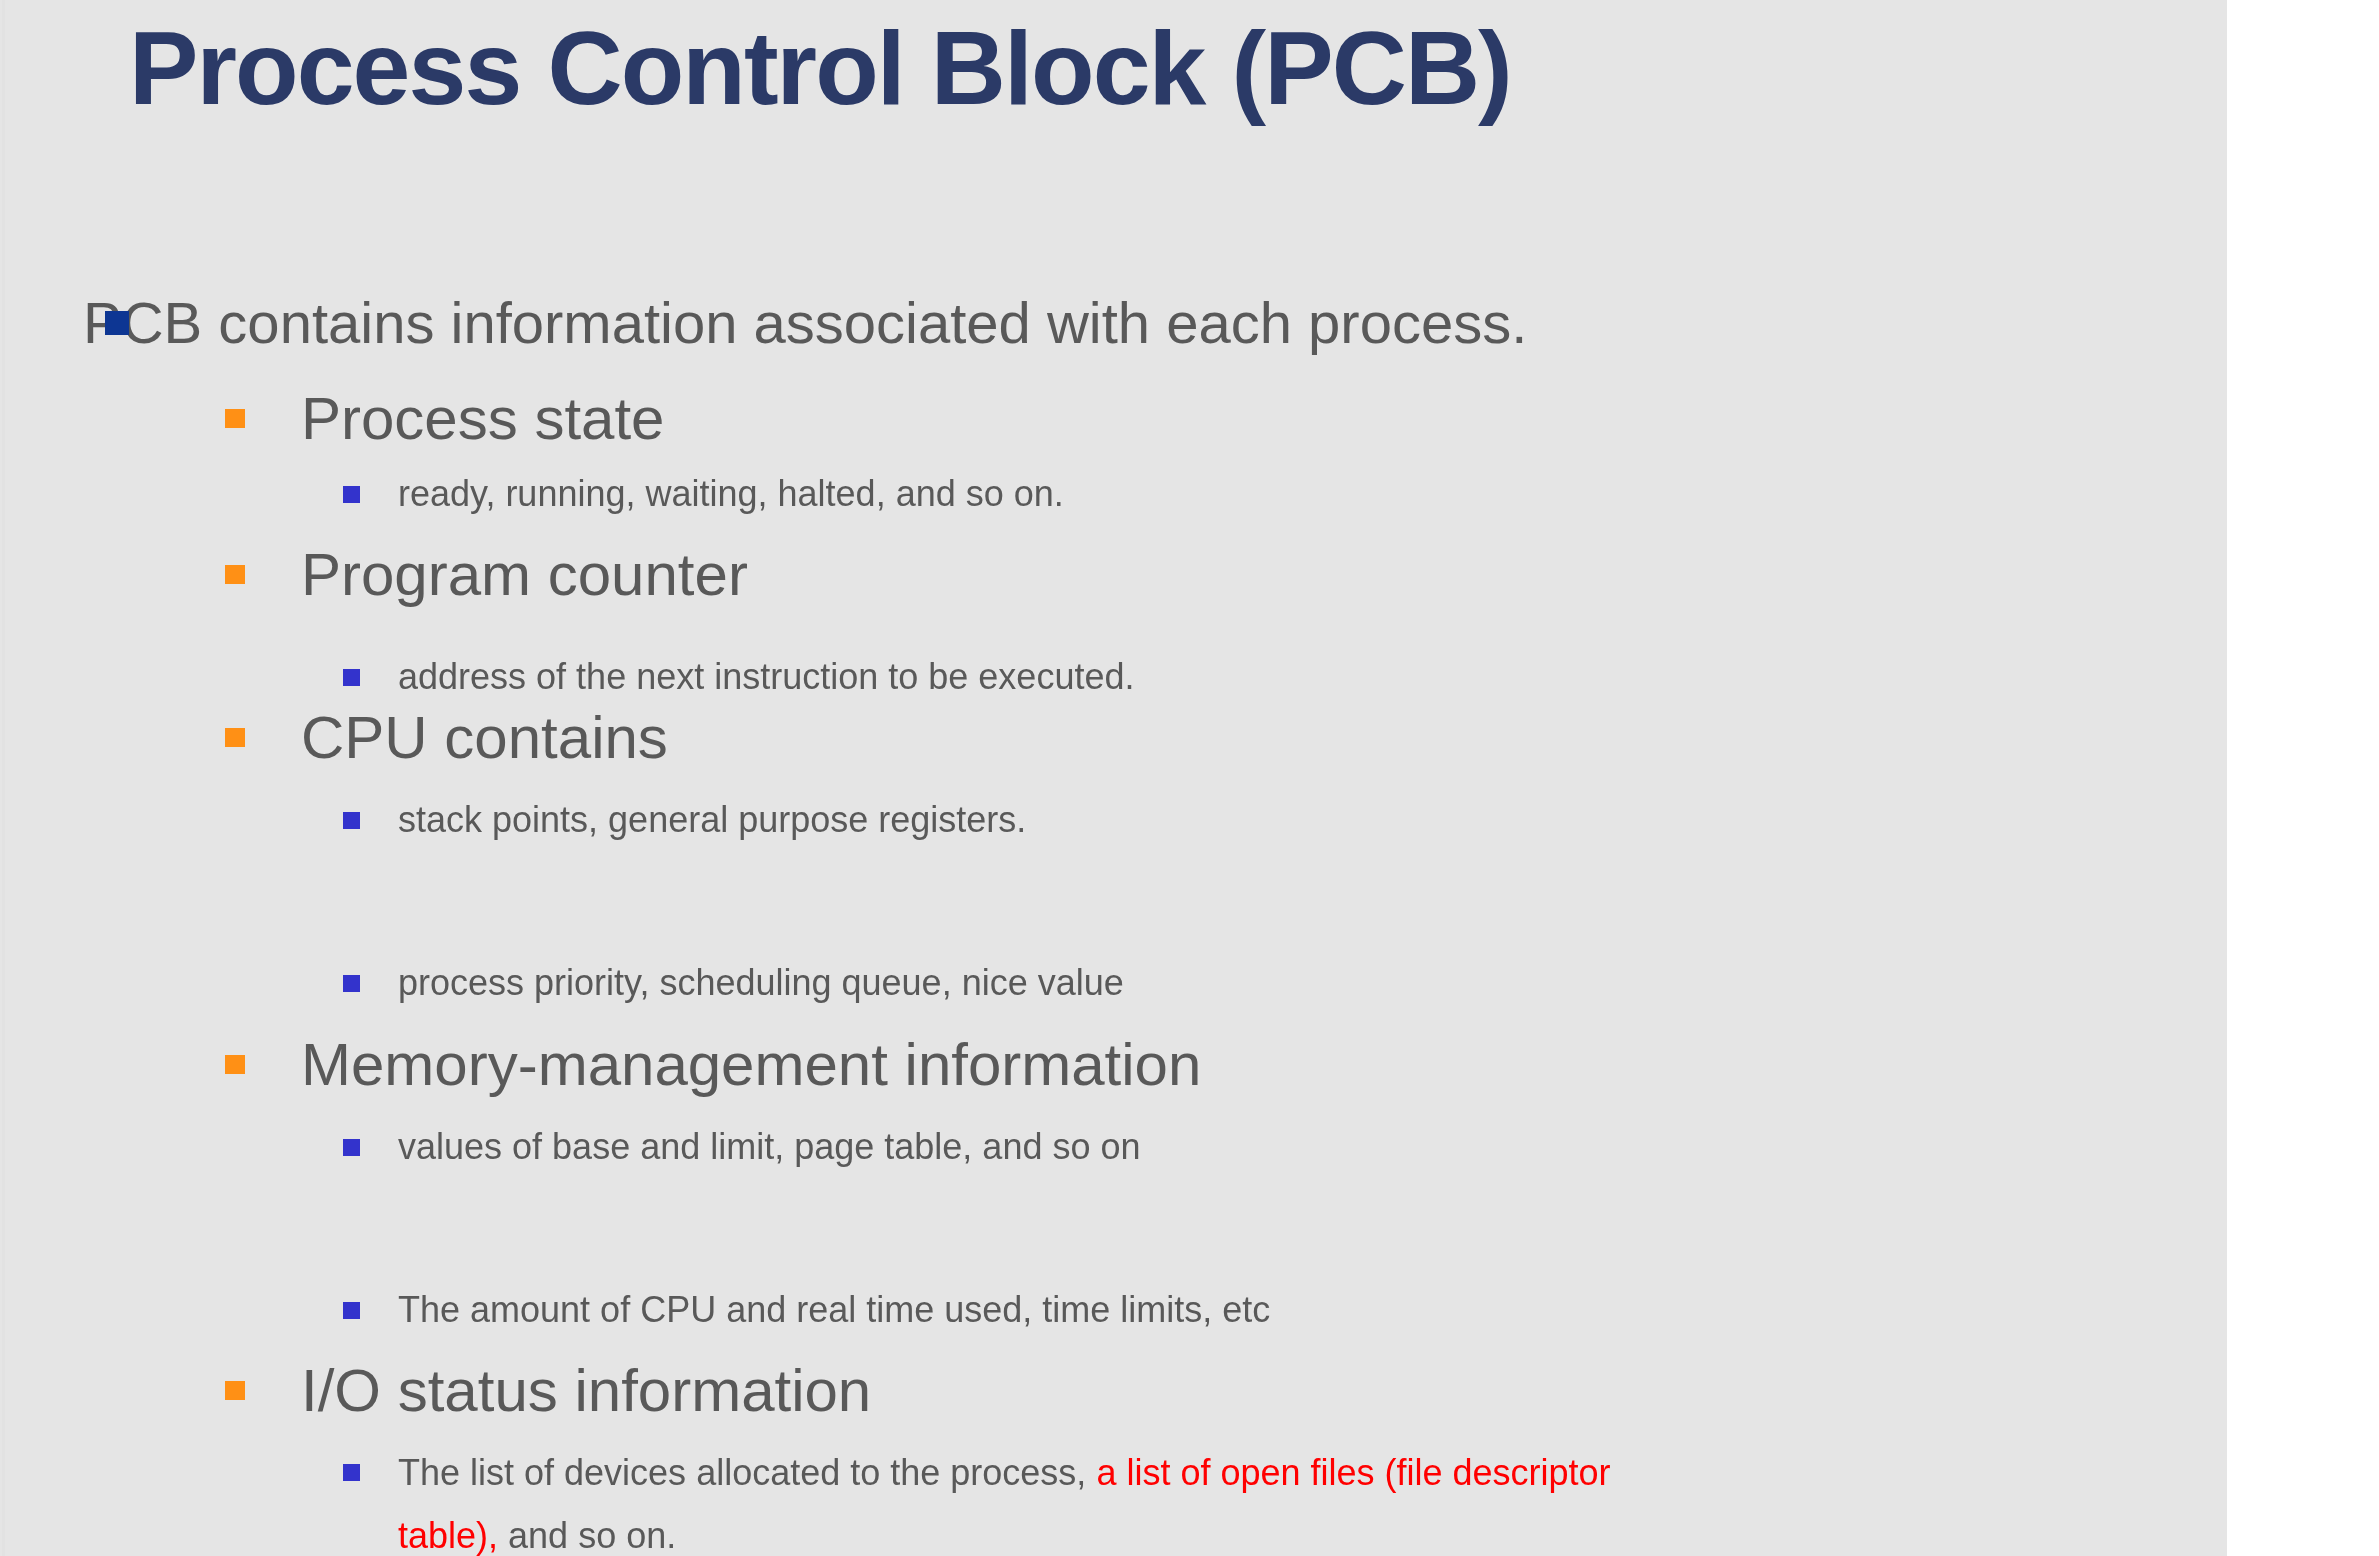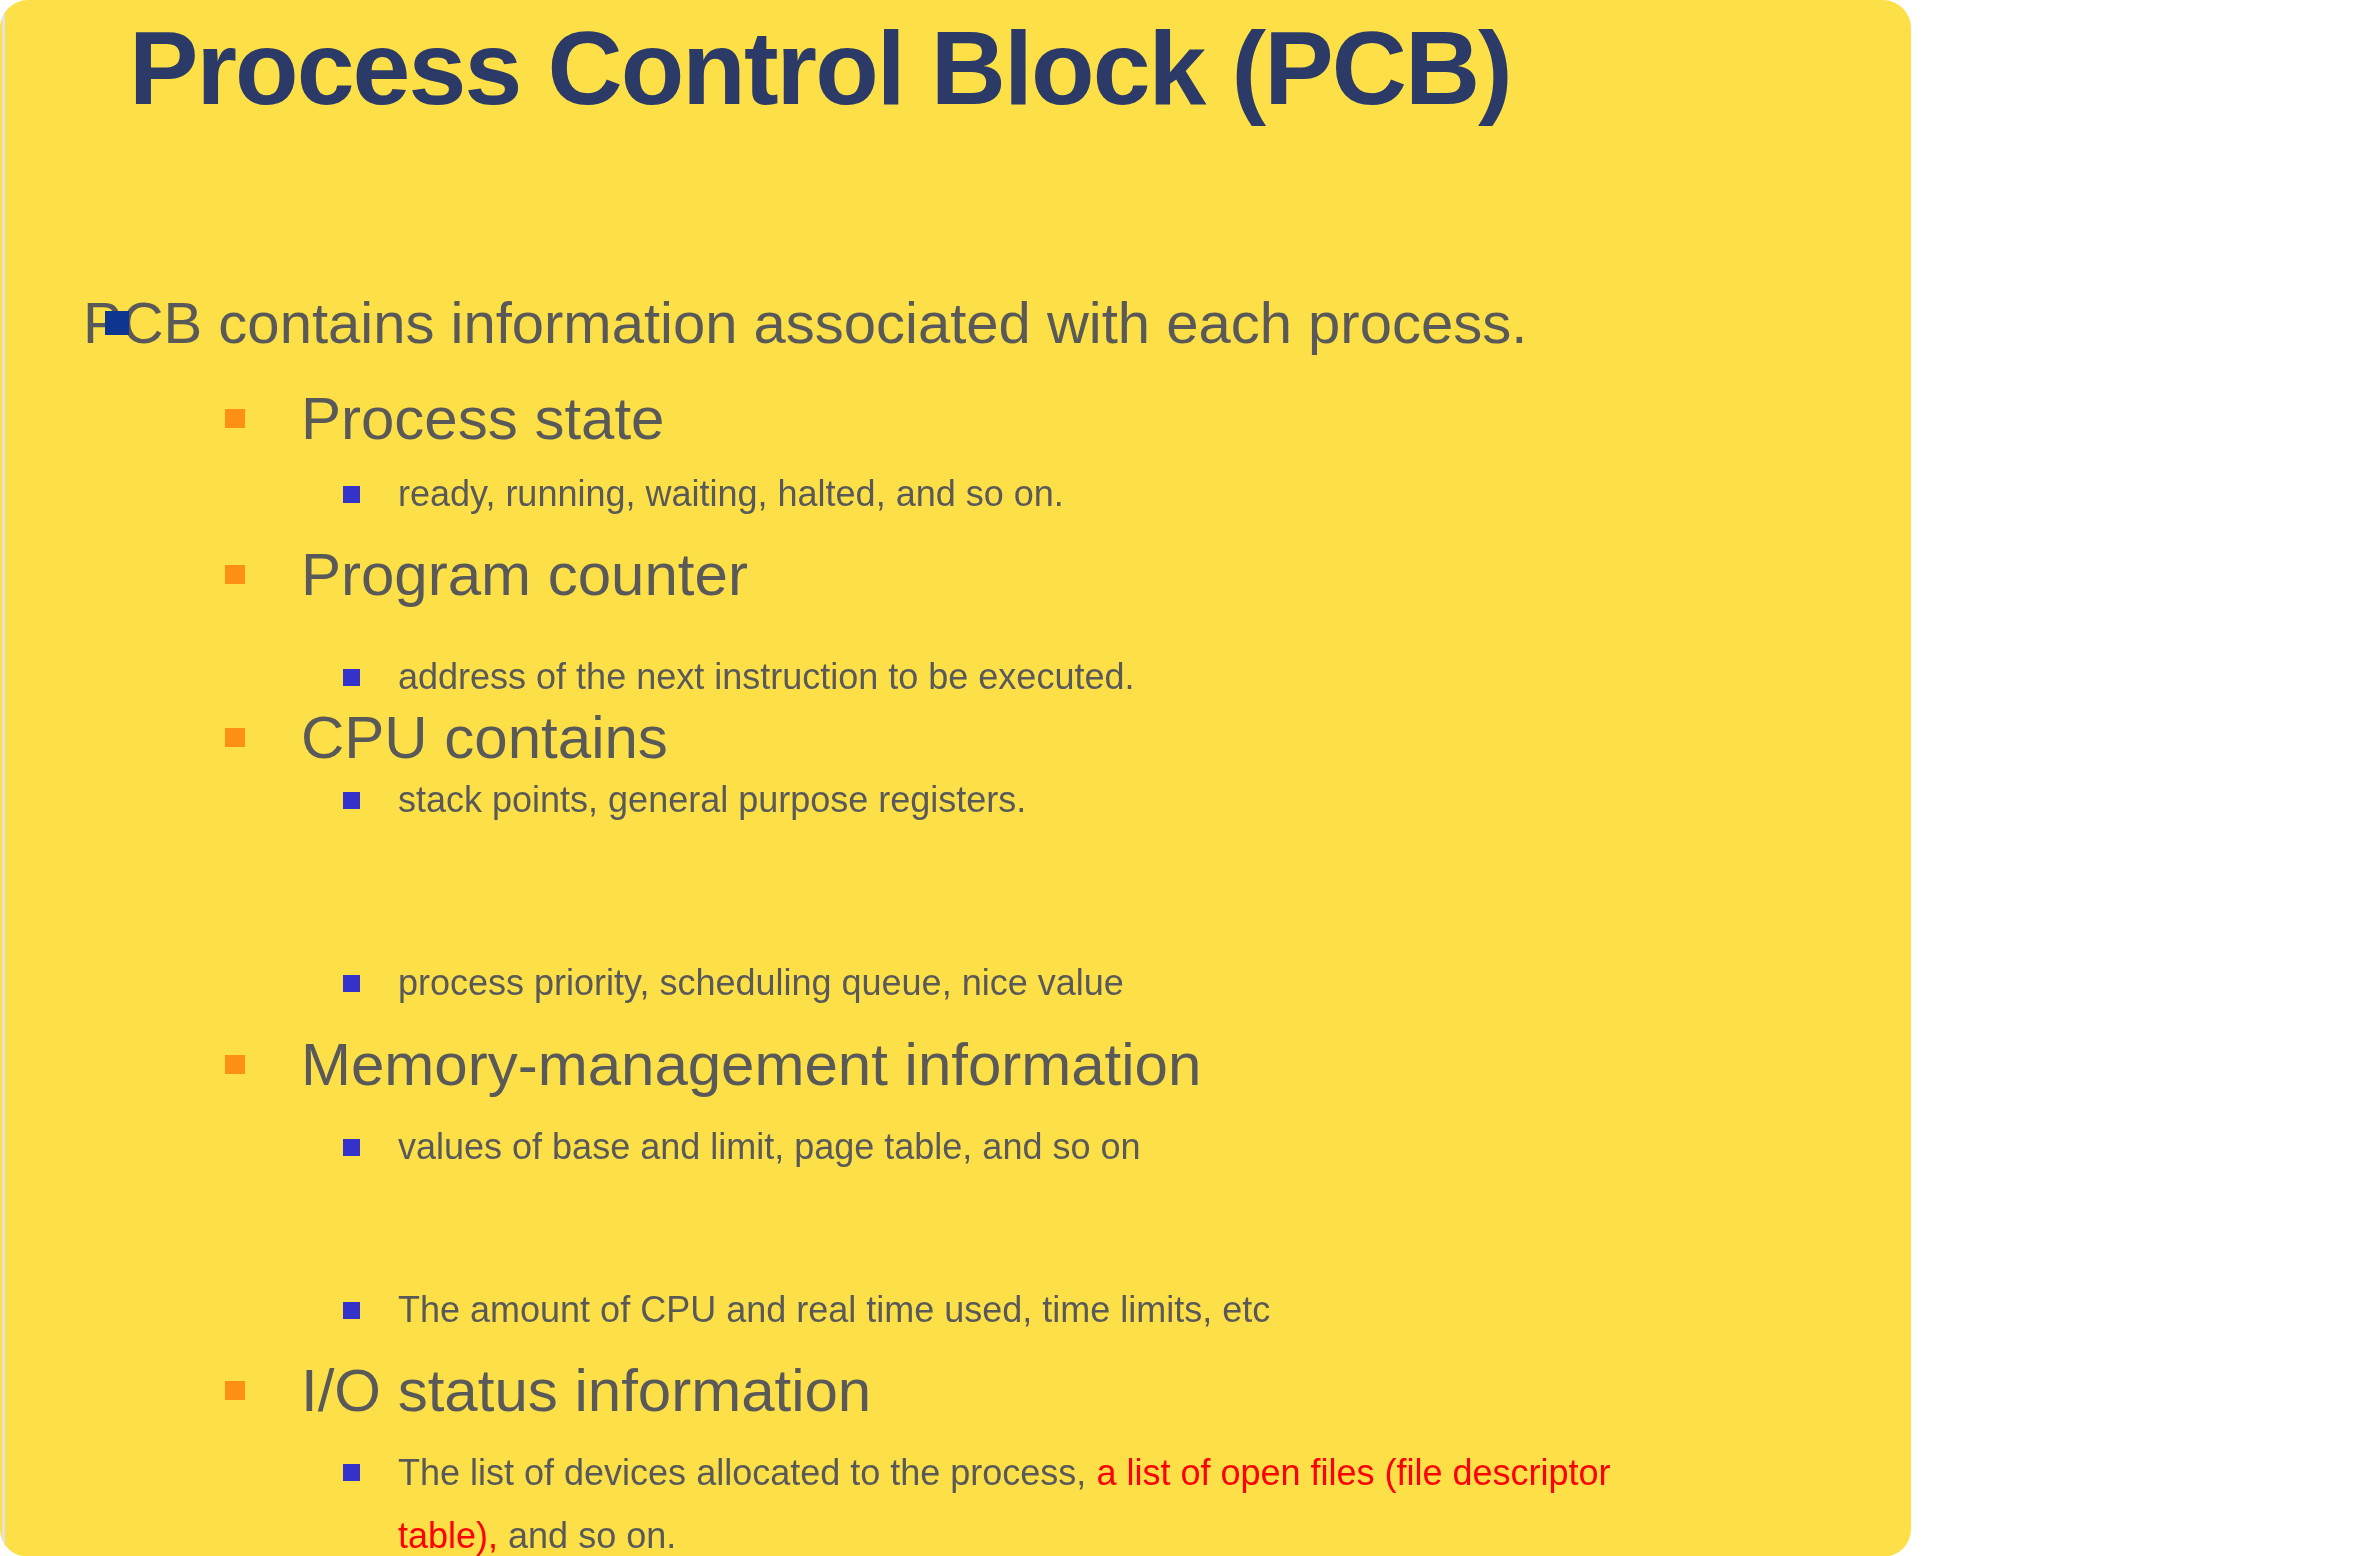--- a/index.html
+++ b/index.html
@@ -2,26 +2,25 @@
 <html style="font-size:15px"><head>
 <meta charset="utf-8">
 <style>
   html, body {
     margin: 0;
     padding: 0;
     background: #ffffff;
   }
   .slide {
     position: relative;
-    width: 1911px;
+    width: 2227px;
     height: 1557px;
-    background: #fde047;
+    background: #e5e5e5;
     overflow: hidden;
     font-family: "Liberation Sans", sans-serif;
-    border-radius: 28px;
   }
   .left-edge {
     position: absolute;
     left: 1.9px;
     top: 0;
     width: 2.8px;
     height: 100%;
     background: #e2e2e2;
   }
   .title {
@@ -100,21 +99,21 @@
   }
   .red { color: #ff0000; }
 
   
   .r1  { top: 282px; }
   .r2  { top: 378px; }
   .r3  { top: 453px; }
   .r4  { top: 534px; }
   .r5  { top: 636px; }
   .r6  { top: 697px; }
-  .r7  { top: 759px; }
+  .r7  { top: 779px; }
   .r8  { top: 860px; }
   .r9  { top: 942px; }
   .r10 { top: 1024px; }
   .r11 { top: 1106px; }
   .r12 { top: 1187px; }
   .r13 { top: 1269px; }
   .r14 { top: 1350px; }
   .r15 { top: 1441px; }
 </style>
 </head>

